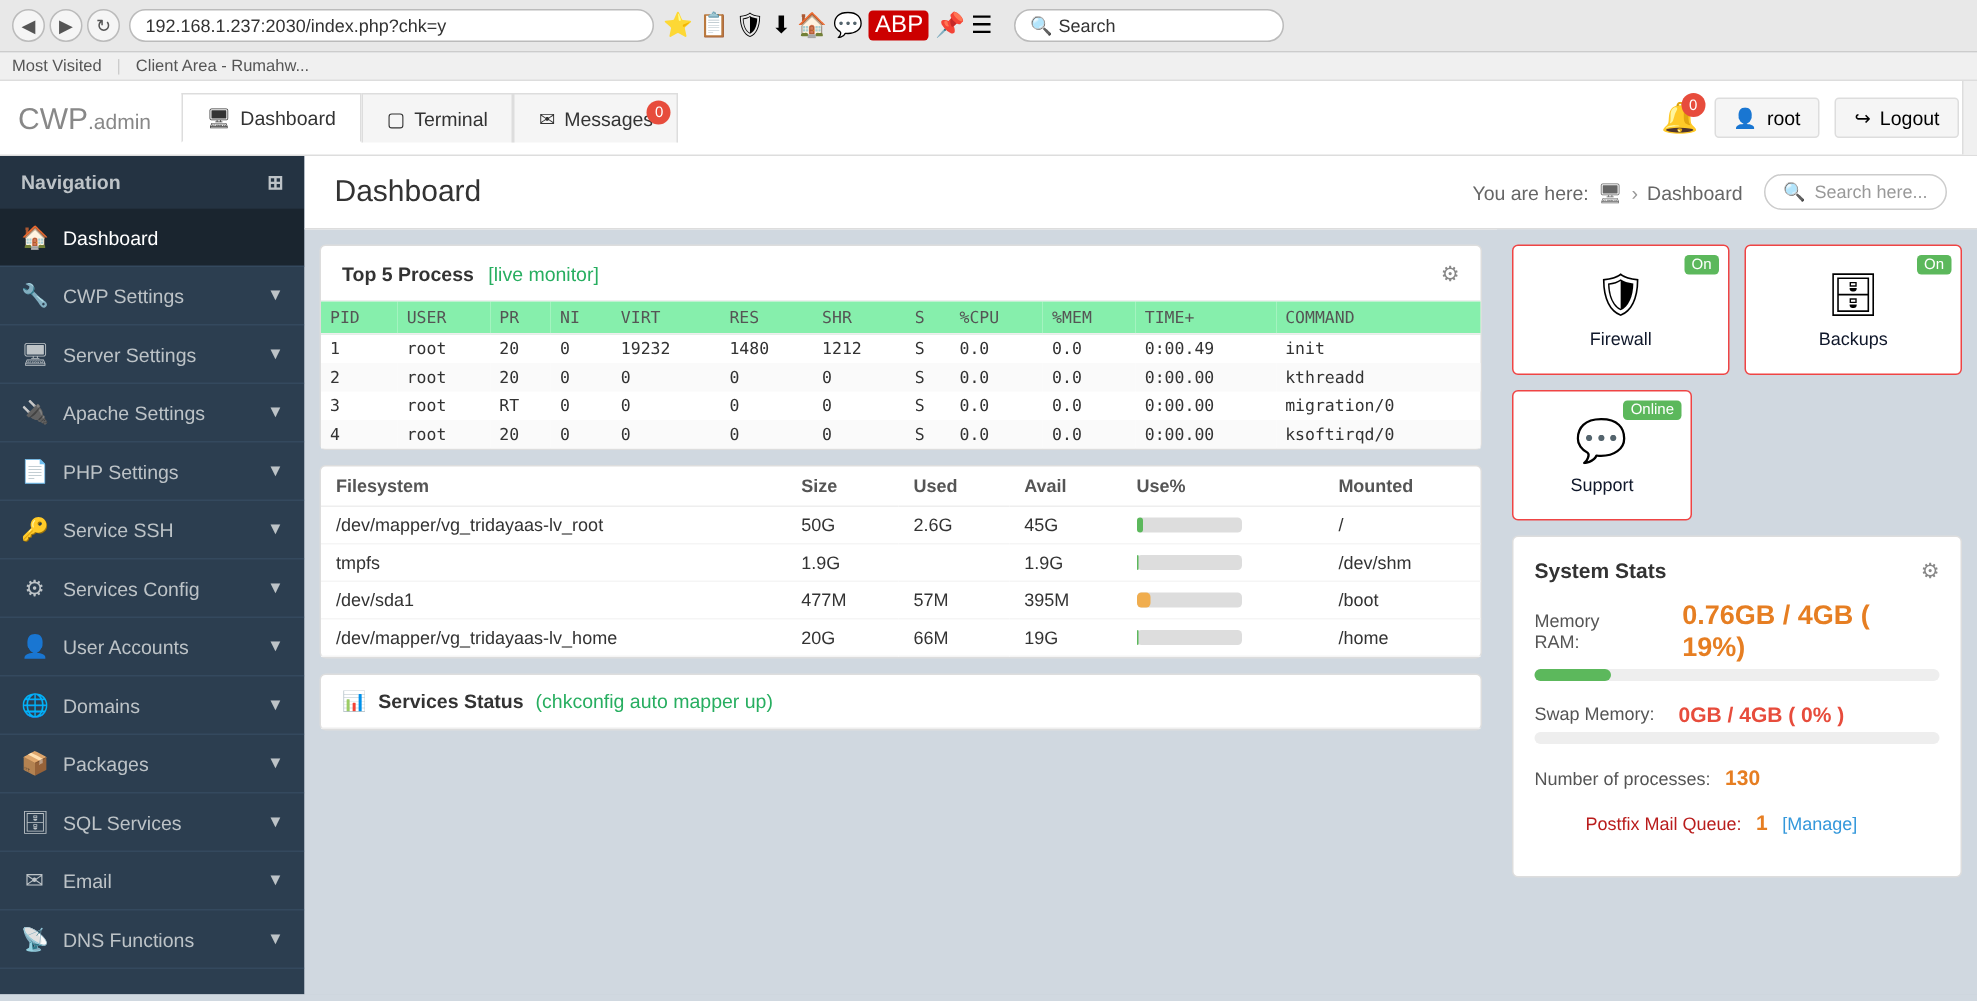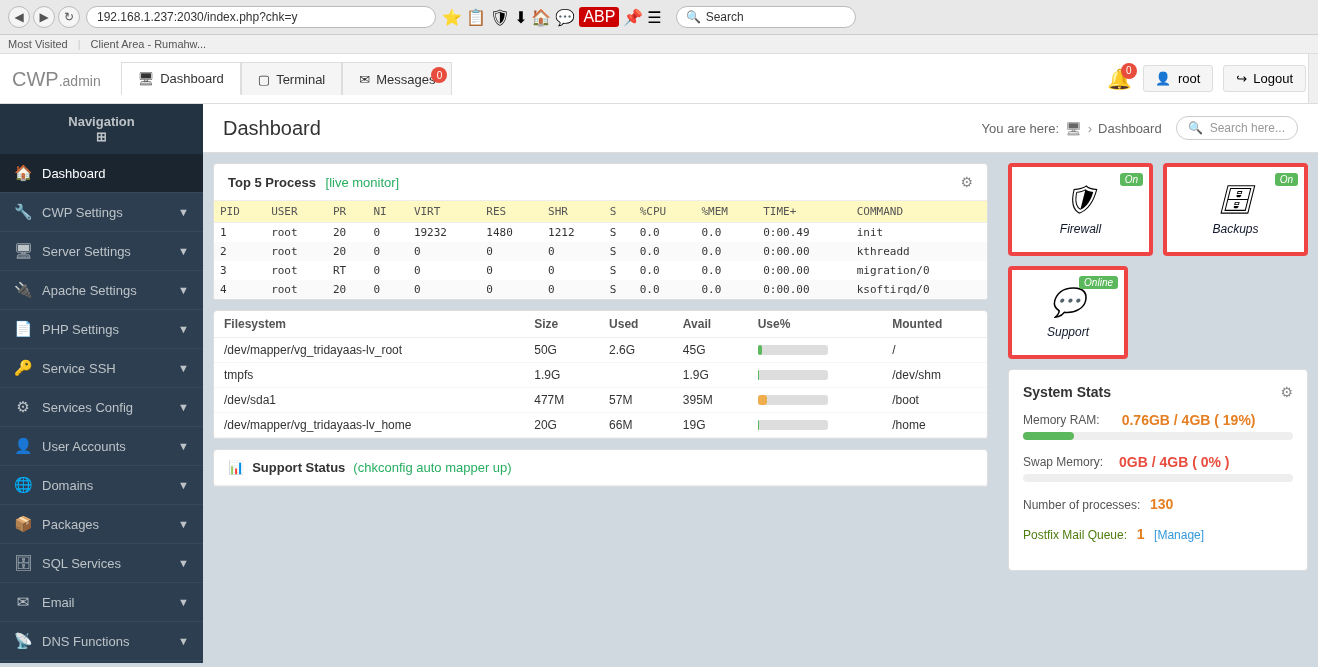--- a/index.html
+++ b/index.html
@@ -83,21 +83,20 @@
 
     
     .sidebar {
       width: 203px; min-width: 203px; background: #2c3e50; color: #ecf0f1;
       overflow-y: auto; display: flex; flex-direction: column;
     }
     .sidebar-header {
       display: flex; align-items: center; justify-content: space-between;
       padding: 10px 14px; background: #243342; font-size: 13px; font-weight: bold;
       color: #bdc3c7;
-      flex-direction: column;
     }
     .sidebar-item {
       display: flex; align-items: center; gap: 10px;
       padding: 10px 14px; cursor: pointer; color: #bdc3c7;
       border-bottom: 1px solid #34495e; font-size: 13px;
     }
     .sidebar-item.active { background: #1a252f; color: white; }
     .sidebar-item-icon { font-size: 15px; width: 18px; text-align: center; }
     .sidebar-item-arrow { margin-left: auto; font-size: 11px; }
 
@@ -138,59 +137,58 @@
       display: flex; align-items: center; justify-content: space-between;
       font-size: 13px; font-weight: bold; color: #333;
     }
     .widget-header-link { color: #27ae60; font-weight: normal; cursor: pointer; }
     .widget-body { padding: 0; }
 
     
     .process-table { width: 100%; border-collapse: collapse; font-size: 11px; font-family: monospace; }
     .process-table th {
       padding: 4px 6px; text-align: left; color: #555;
-      background: #fef9c3; border-bottom: 1px solid #eee; font-weight: normal;
+      background: #86efac; border-bottom: 1px solid #eee; font-weight: normal;
     }
     .process-table td { padding: 3px 6px; color: #333; }
     .process-table tr:nth-child(even) { background: #fafafa; }
 
     
     .disk-table { width: 100%; border-collapse: collapse; font-size: 12px; }
     .disk-table th {
       padding: 6px 10px; text-align: left; color: #555;
       font-weight: bold; border-bottom: 1px solid #eee;
     }
     .disk-table td { padding: 5px 10px; color: #333; border-bottom: 1px solid #f5f5f5; }
 
     
     .status-grid { display: flex; gap: 10px; flex-wrap: wrap; margin-bottom: 10px; }
     .status-card {
-      background: white; border-radius: 4px; border: 4px solid #ef4444;
+      background: white; border-radius: 4px; border: 1px solid #ef4444;
       padding: 16px 20px; text-align: center; min-width: 120px; flex: 1;
       position: relative;
-      font-style: italic;
     }
     .status-badge {
       position: absolute; top: 6px; right: 6px;
       background: #5cb85c; color: white; border-radius: 3px;
       font-size: 10px; padding: 1px 5px;
     }
     .status-icon { font-size: 28px; margin-bottom: 6px; }
     .status-label { font-size: 12px; color: #0f172a; }
 
     
     .system-stats-card {
       background: white; border-radius: 4px; border: 1px solid #ddd; padding: 14px;
     }
     .sys-stat-header {
       display: flex; align-items: center; justify-content: space-between;
       margin-bottom: 12px; font-size: 14px; font-weight: bold; color: #333;
     }
     .stat-row { margin-bottom: 14px; }
-    .stat-value-orange { color: #e67e22; font-weight: bold; font-size: 14px; }
+    .stat-value-orange { color: #e67e22; font-weight: bold; font-size: 18px; }
     .stat-progress-bg { background: #eee; border-radius: 4px; height: 8px; margin-top: 4px; }
     .stat-progress-fill { height: 8px; border-radius: 4px; }
     .stat-number { font-size: 14px; color: #e67e22; font-weight: bold; }
     .stat-link { color: #3498db; cursor: pointer; font-size: 12px; }
 
     
     .services-header {
       padding: 10px 14px; display: flex; align-items: center; gap: 8px;
       border-bottom: 1px solid #eee; font-size: 13px; font-weight: bold; color: #333;
     }
@@ -529,21 +527,21 @@
                       <td>/home</td>
                     </tr>
                   </tbody>
               </table>
             </div>
           </div>
 
           <div class="widget-card">
             <div class="services-header">
               <span>📊</span>
-              <span>Support Status</span>
+              <span>Services Status</span>
               <span class="services-link">(chkconfig auto mapper up)</span>
             </div>
           </div>
         </div>
 
         <div class="right-panel">
 
           <div class="status-grid">
             <div class="status-card">
               <span class="status-badge">On</span>
@@ -589,21 +587,21 @@
                 <div class="stat-progress-fill" style="width:0%;background:#e74c3c;"></div>
               </div>
             </div>
 
             <div class="stat-row">
               <span style="font-size:12px;color:#555;">Number of processes:</span>
               <span class="stat-number" style="margin-left:6px;">130</span>
             </div>
 
             <div class="stat-row">
-              <span style="font-size:12px;color:#4d7c0f;">Postfix Mail Queue:</span>
+              <span style="font-size:12px;color:#b91c1c;margin-left:34px;">Postfix Mail Queue:</span>
               <span class="stat-number" style="margin-left:6px;">1</span>
               <span class="stat-link" style="margin-left:6px;">[Manage]</span>
             </div>
           </div>
         </div>
       </div>
     </div>
   </div>
 </div>
 

